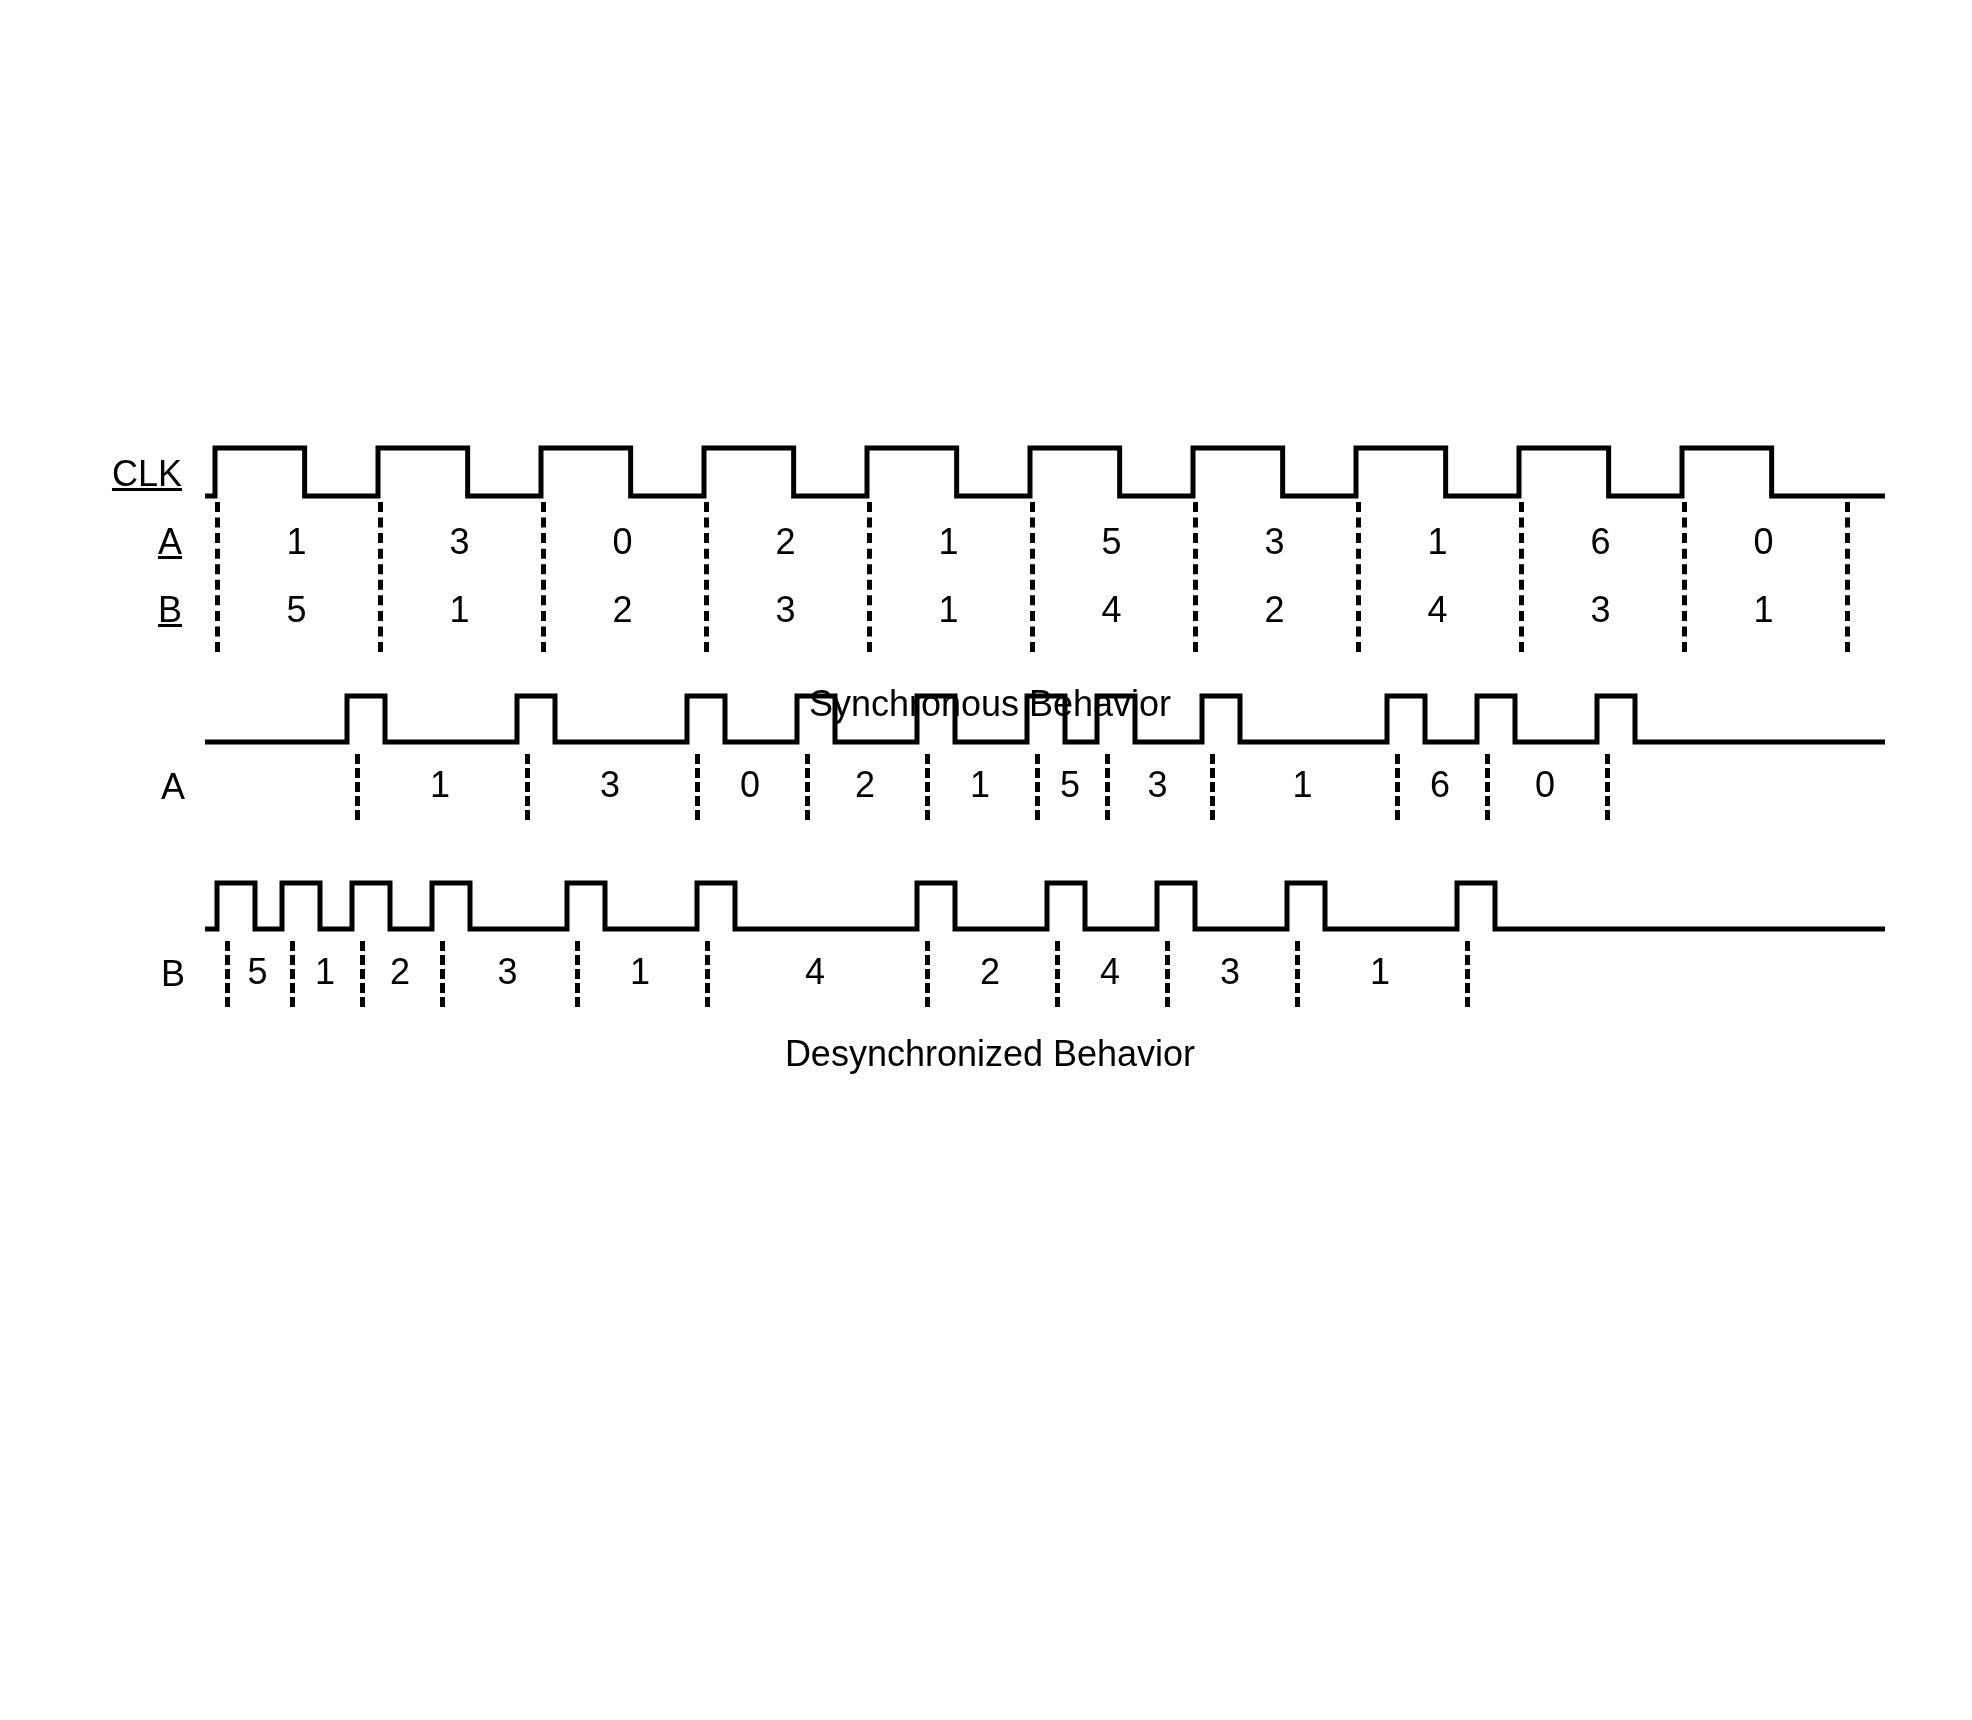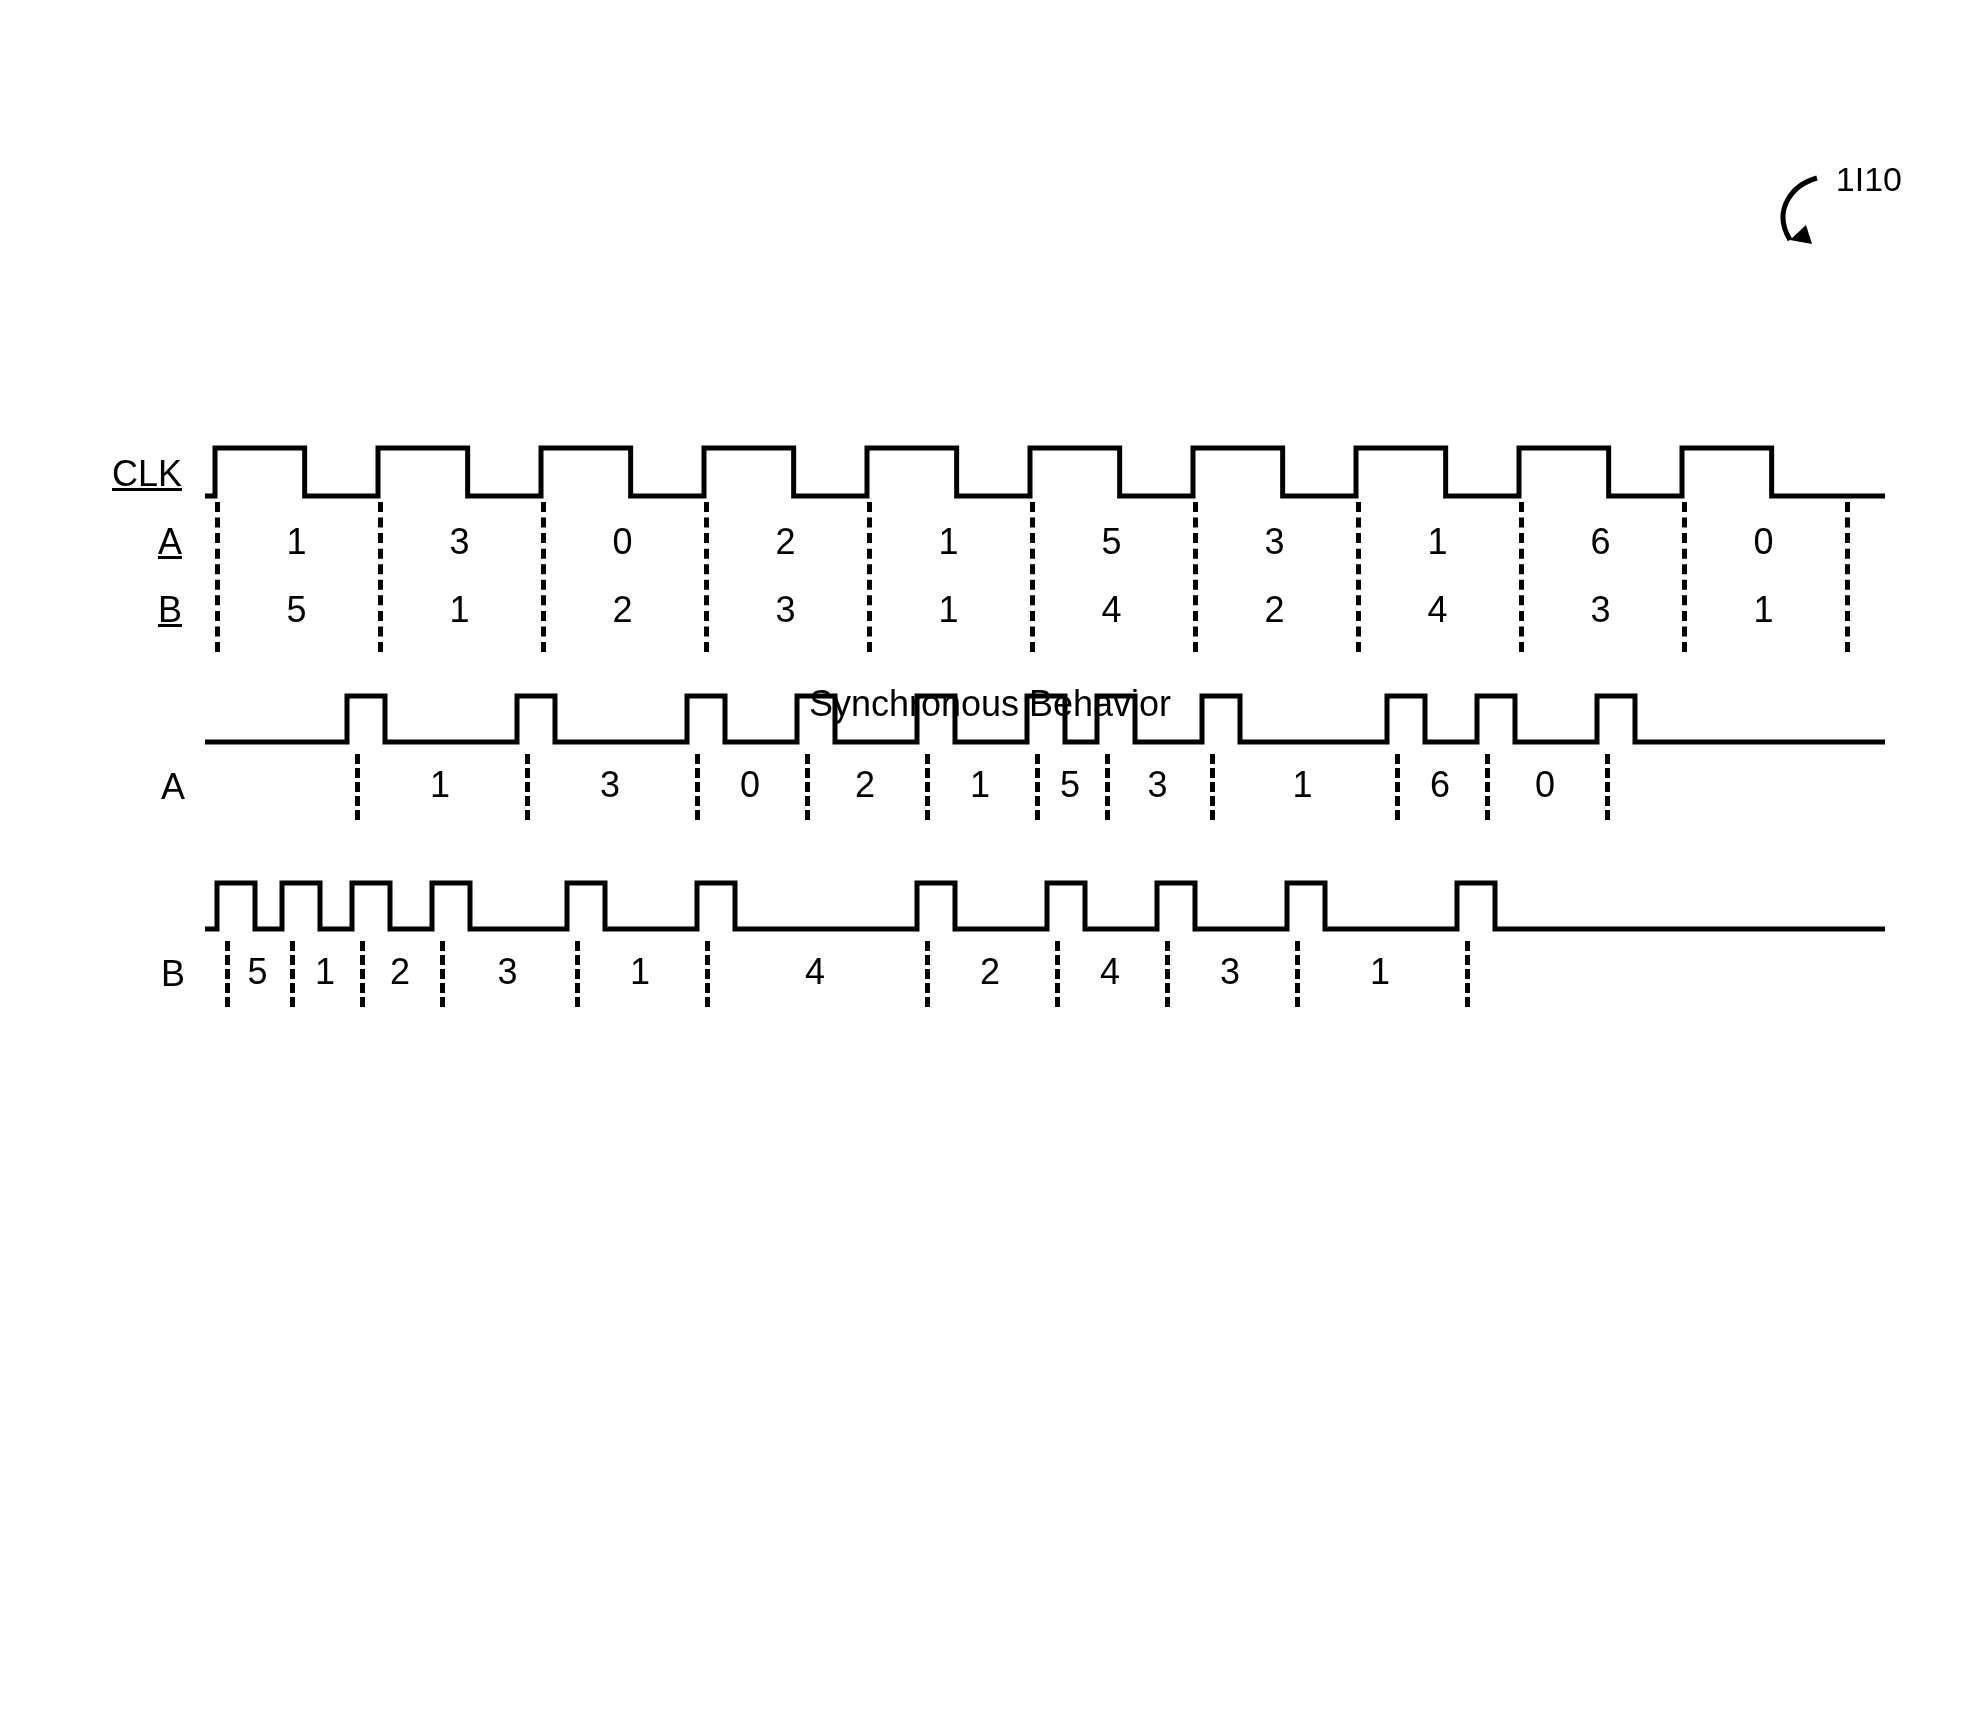--- a/index.html
+++ b/index.html
@@ -141,27 +141,20 @@
     border-left: 5px dashed #000;
   }
 
   svg { display: block; }
 </style>
 </head>
 <body>
 
 <div class="page">
 
-  <div class="fig-ref">
-    <svg width="70" height="90" viewBox="0 0 70 90">
-      <path d="M55 8 C 30 15, 10 40, 28 70" fill="none" stroke="#000" stroke-width="5"></path>
-      <polygon points="28,70 44,55 50,74" fill="#000"></polygon>
-    </svg>
-    <span>1I10</span>
-  </div>
 
   <div class="section sync">
     <div class="labels-col">
       <div>CLK</div>
       <div>A</div>
       <div>B</div>
     </div>
 
     <div class="timing-area">
       <div class="clk-wave" id="sync-clk">
@@ -276,15 +269,16 @@
           <div class="cell" style="left: 235px; width: 135px;">3</div>
           <div class="cell" style="left: 370px; width: 130px;">1</div>
           <div class="cell" style="left: 500px; width: 220px;">4</div>
           <div class="cell" style="left: 720px; width: 130px;">2</div>
           <div class="cell" style="left: 850px; width: 110px;">4</div>
           <div class="cell" style="left: 960px; width: 130px;">3</div>
           <div class="cell" style="left: 1090px; width: 170px;">1</div>
         </div>
     </div>
 
+    <div class="caption" style="position:absolute; left:0; top:325px; width:1800px;">Desynchronized Behavior</div>
   </div>
 
 </div>
 
 </body></html>

